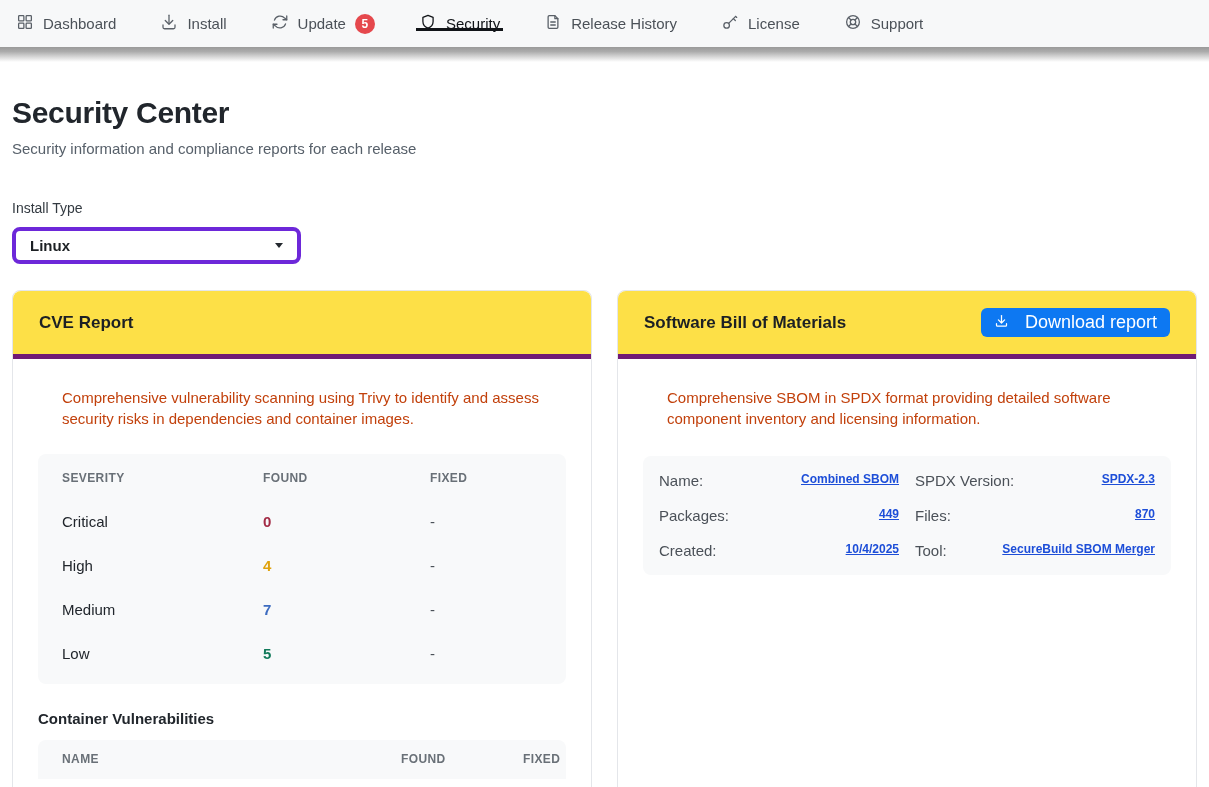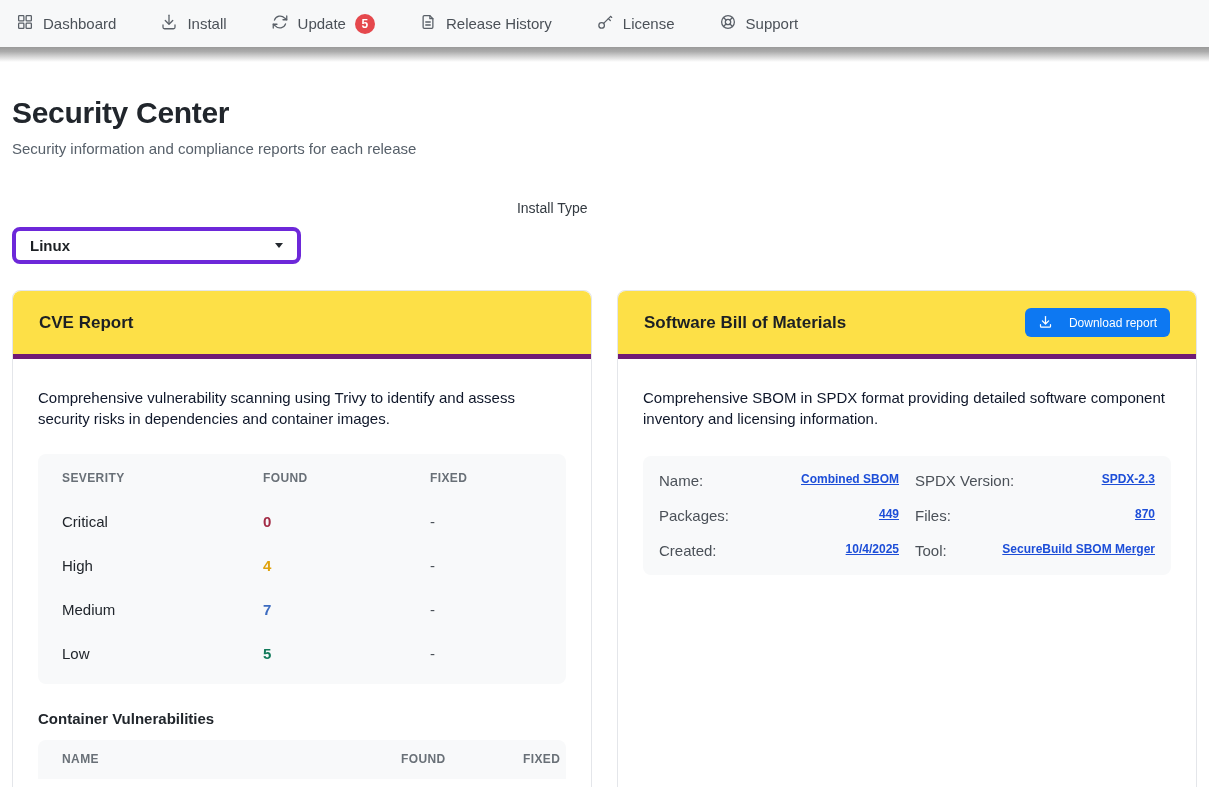--- a/index.html
+++ b/index.html
@@ -70,21 +70,20 @@
     margin-top: 9px;
     font-size: 15px;
     color: #57606a;
   }
   
   .filters {
     display: grid;
     grid-template-columns: 1fr 1fr;
     gap: 34px;
     margin-top: 43px;
-    text-align: right;
   }
   .filter-label { font-size: 14px; color: #333a41; display: block; }
   .select {
     margin-top: 11px;
     width: 289px;
     height: 37px;
     border: 4px solid #6d28d9;
     border-radius: 8px;
     background: #fff;
     display: flex;
@@ -121,21 +120,21 @@
     background: #fde047;
     border-bottom: 5px solid #701a75;
     border-radius: 8px 8px 0 0;
     display: flex;
     align-items: center;
     justify-content: space-between;
     padding: 0 26px;
   }
   .card-title { font-size: 17px; font-weight: 600; color: #1c2024; }
   .card-body { padding: 28px 25px; }
-  .card-desc { font-size: 15px; line-height: 1.42; color: #0f172a; }
+  .card-desc { font-size: 15px; line-height: 1.42; color: #c2410c; margin-left: 24px; }
   
   .sev-table {
     margin-top: 24px;
     background: #f8f9fa;
     border-radius: 8px;
     padding: 2px 0 8px;
   }
   .sev-row {
     display: grid;
     grid-template-columns: 201px 167px 1fr;
@@ -177,21 +176,21 @@
   .btn-primary {
     display: inline-flex;
     align-items: center;
     gap: 16px;
     background: #0d78f2;
     color: #fff;
     border: none;
     border-radius: 6px;
     height: 29px;
     padding: 0 13px;
-    font-size: 12px;
+    font-size: 18px;
     font-family: "Liberation Sans", sans-serif;
     cursor: pointer;
   }
   .btn-primary svg { width: 15px; height: 15px; stroke: #fff; fill: none; stroke-width: 2; stroke-linecap: round; stroke-linejoin: round; }
   .sbom-grid {
     margin-top: 26px;
     background: #f8f9fa;
     border-radius: 8px;
     padding: 7px 16px;
     display: grid;
@@ -230,20 +229,26 @@
   </a>
   <a class="nav-item">
     <span><svg viewBox="0 0 24 24">
           <path d="M21 4v5h-5"></path>
           <path d="M4.6 9.5a8 8 0 0 1 13.6-2.7L21 9"></path>
           <path d="M3 20v-5h5"></path>
           <path d="M19.4 14.5a8 8 0 0 1-13.6 2.7L3 15"></path>
         </svg></span>
     <span>Update</span>
     <span class="nav-badge">5</span>
+  </a>
+  <a class="nav-item active">
+    <span><svg viewBox="0 0 24 24">
+          <path d="M12 3.2 18.8 5.8v5.4c0 4.4-2.9 7.4-6.8 8.9-3.9-1.5-6.8-4.5-6.8-8.9V5.8z"></path>
+        </svg></span>
+    <span>Security</span>
   </a>
   <a class="nav-item">
     <span><svg viewBox="0 0 24 24">
           <path d="M14.5 3.5H7a1.5 1.5 0 0 0-1.5 1.5v14A1.5 1.5 0 0 0 7 20.5h10a1.5 1.5 0 0 0 1.5-1.5V7.5z"></path>
           <path d="M14.5 3.5v4h4"></path>
           <path d="M9 12h6"></path>
           <path d="M9 16h6"></path>
         </svg></span>
     <span>Release History</span>
   </a>

